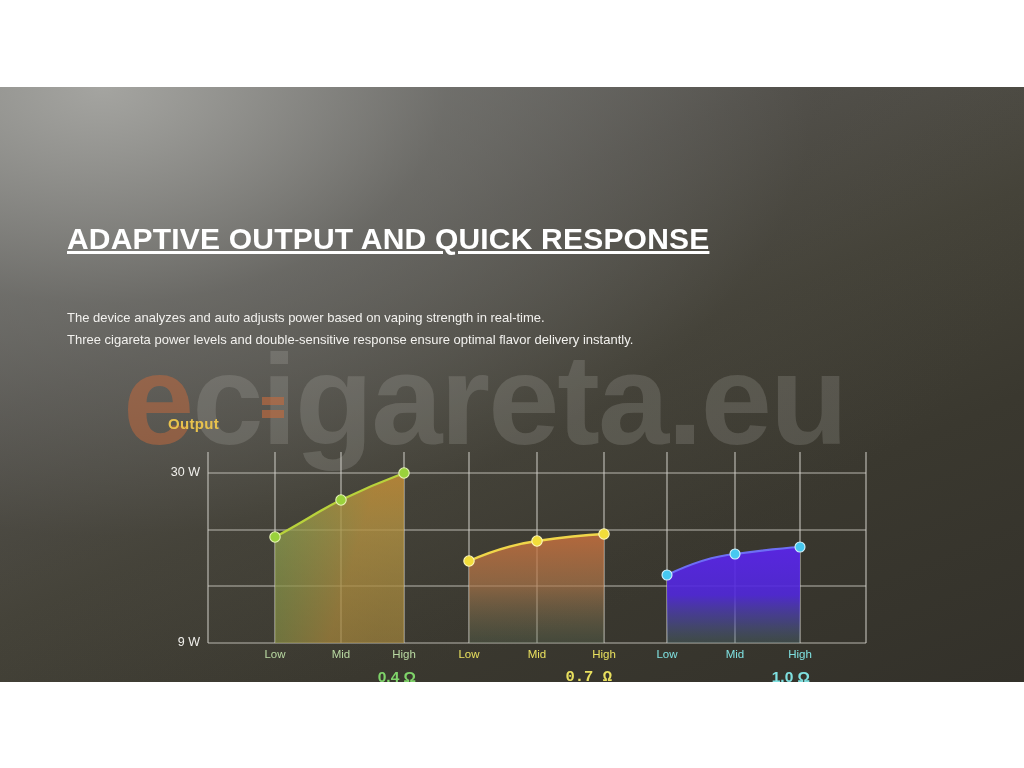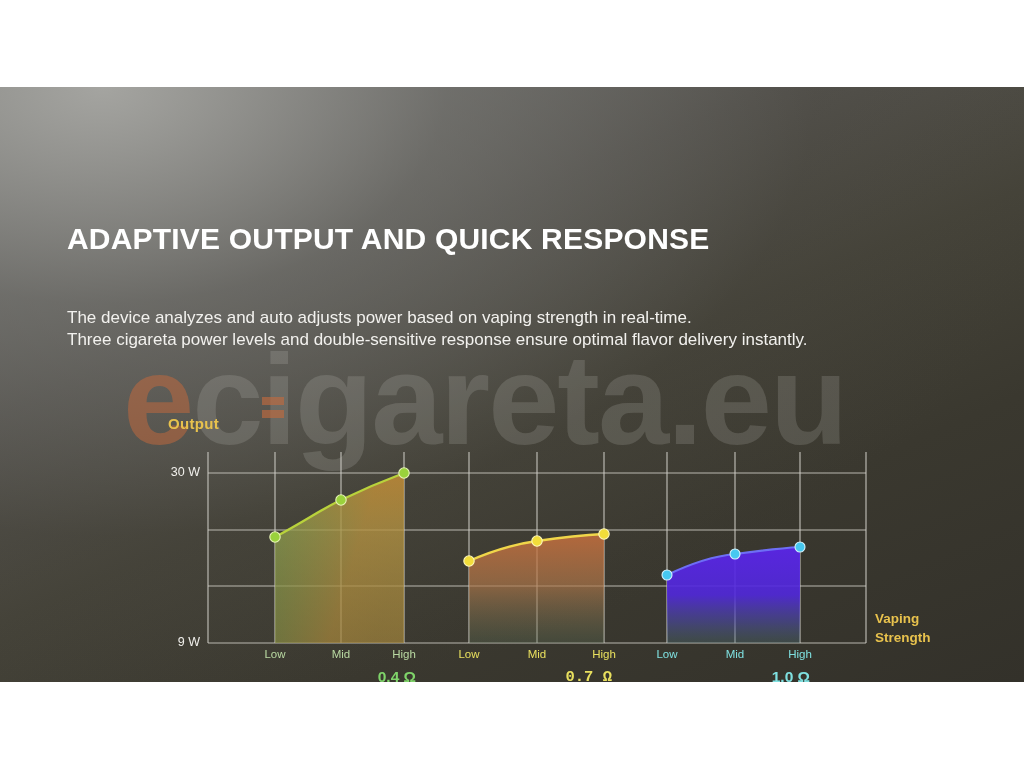--- a/index.html
+++ b/index.html
@@ -76,29 +76,29 @@
     position: absolute;
     left: 67px;
     top: 133px;
     width: 760px;
     color: #ffffff;
     font-size: 30px;
     font-weight: bold;
     line-height: 38px;
     letter-spacing: 0.2px;
   }
-  #headline .hl-line { display: block; }
+  #headline .hl-line { display: block; text-decoration: underline; }
 
   #subcopy {
     position: absolute;
     left: 67px;
     top: 220px;
     width: 760px;
     color: #f2f1ee;
-    font-size: 17px;
+    font-size: 13px;
     line-height: 22px;
   }
   #subcopy .sub-line { display: block; }
 
   
   #chart {
     position: absolute;
     left: 0;
     top: 0;
     width: 1024px;
@@ -246,24 +246,20 @@
           <circle cx="735" cy="467" r="5.0" fill="#46c8f0" stroke="#d6f4ff" stroke-width="1.1"></circle>
           <circle cx="800" cy="460" r="5.0" fill="#46c8f0" stroke="#d6f4ff" stroke-width="1.1"></circle>
         </g>
       </svg>
 
       <div id="ylabel-output">Output</div>
 
       <div class="ytick-label" style="left:150px; top:378px;">30 W</div>
       <div class="ytick-label" style="left:150px; top:548px;">9 W</div>
 
-      <div id="xlabel-vaping">
-        <span>Vaping</span>
-        <span>Strength</span>
-      </div>
 
       <div class="xtick" style="left:275px; color:#b9d9a2;">Low</div>
       <div class="xtick" style="left:341px; color:#b9d9a2;">Mid</div>
       <div class="xtick" style="left:404px; color:#b9d9a2;">High</div>
       <div class="grp-label" style="left:341px; color:#7fd46a;">0.4 Ω</div>
 
       <div class="xtick" style="left:469px; color:#e9e05e;">Low</div>
       <div class="xtick" style="left:537px; color:#e9e05e;">Mid</div>
       <div class="xtick" style="left:604px; color:#e9e05e;">High</div>
       <div class="grp-label" style="left:537px; color:#e9e05e;font-family:Liberation Mono, monospace;">0.7 Ω</div>

